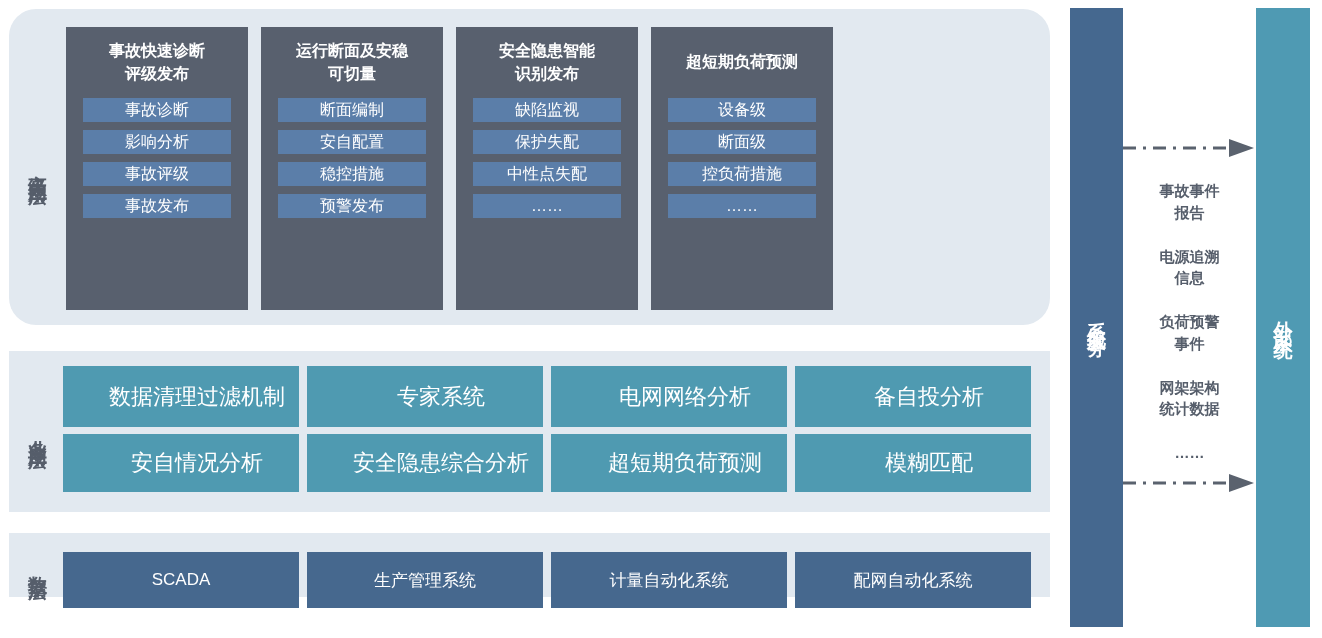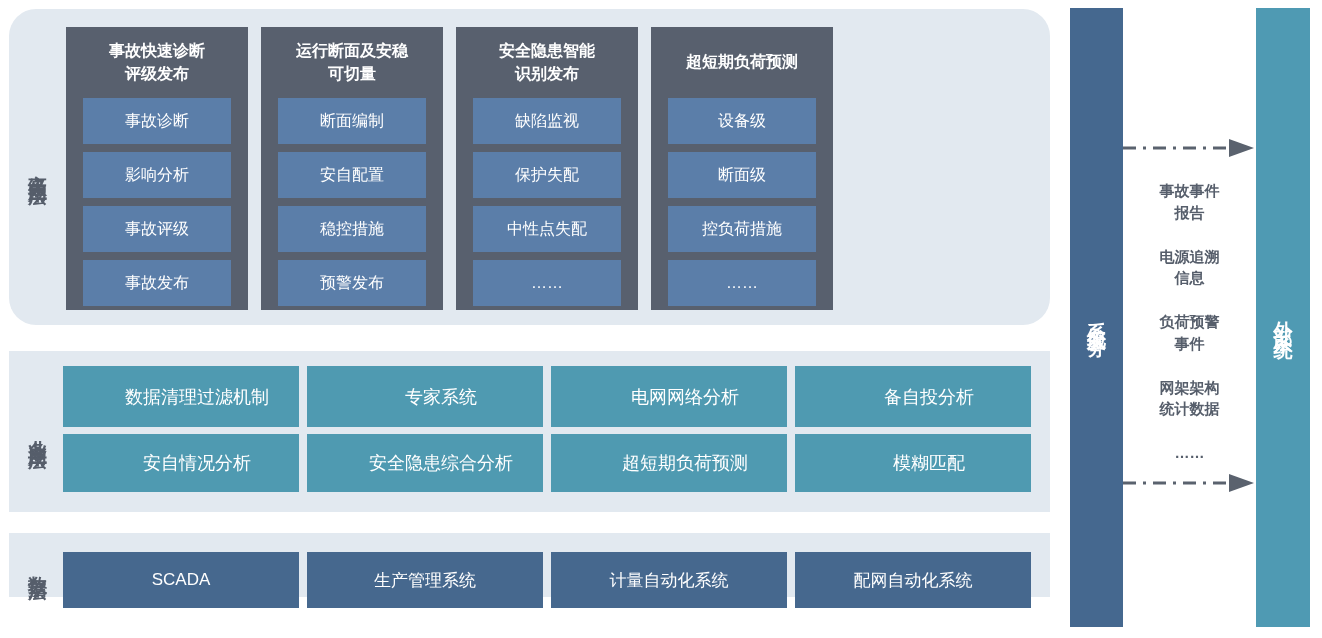--- a/index.html
+++ b/index.html
@@ -20,28 +20,28 @@
   }
 
   .columns{position:absolute;left:57px;top:18px;display:flex;gap:13px;}
   .app-column{width:182px;height:283px;background:var(--column-bg,#58606e);display:flex;flex-direction:column;}
   .col-title{
     height:71px;flex:0 0 71px;display:flex;align-items:center;justify-content:center;
     text-align:center;color:#fff;font-weight:bold;font-size:16px;line-height:1.38;white-space:pre-line;
   }
   .col-items{display:flex;flex-direction:column;gap:8px;padding:0 17px;}
   .app-item{
-    height:46px;background:var(--item-blue,#5b7ea9);color:#fff;font-size:16px;
+    height:24px;background:var(--item-blue,#5b7ea9);color:#fff;font-size:16px;
     display:flex;align-items:center;justify-content:center;text-align:center;
   }
   .app-item.tall{height:92px;}
 
   .biz-grid{position:absolute;left:54px;top:15px;display:grid;
     grid-template-columns:repeat(4,236px);grid-template-rows:61px 58px;column-gap:8px;row-gap:7px;}
-  .biz-item{background:var(--item-teal,#4f9ab1);color:#fff;font-size:18px;
+  .biz-item{background:var(--item-teal,#4f9ab1);color:#fff;font-size:22px;
     display:flex;align-items:center;justify-content:center;padding-left:32px;}
 
   .data-grid{position:absolute;left:54px;top:19px;display:grid;
     grid-template-columns:repeat(4,236px);grid-template-rows:56px;column-gap:8px;}
   .data-item{background:var(--item-navy,#46688e);color:#fff;font-size:17px;
     display:flex;align-items:center;justify-content:center;}
 
   .vbar{
     position:absolute;top:8px;height:619px;
     display:flex;align-items:center;justify-content:center;

